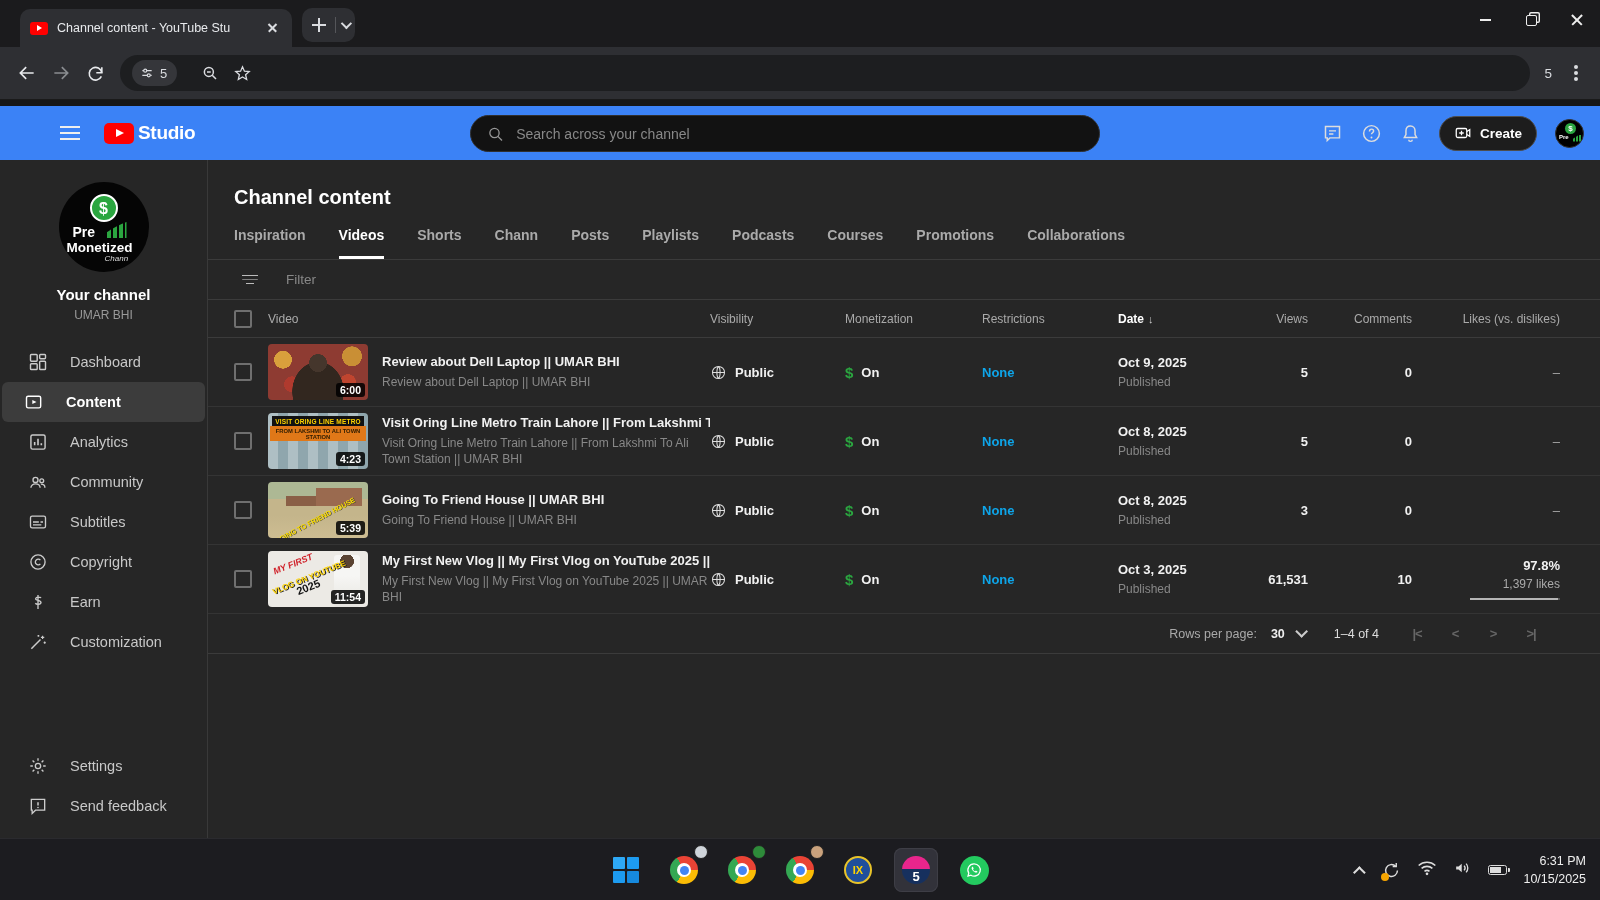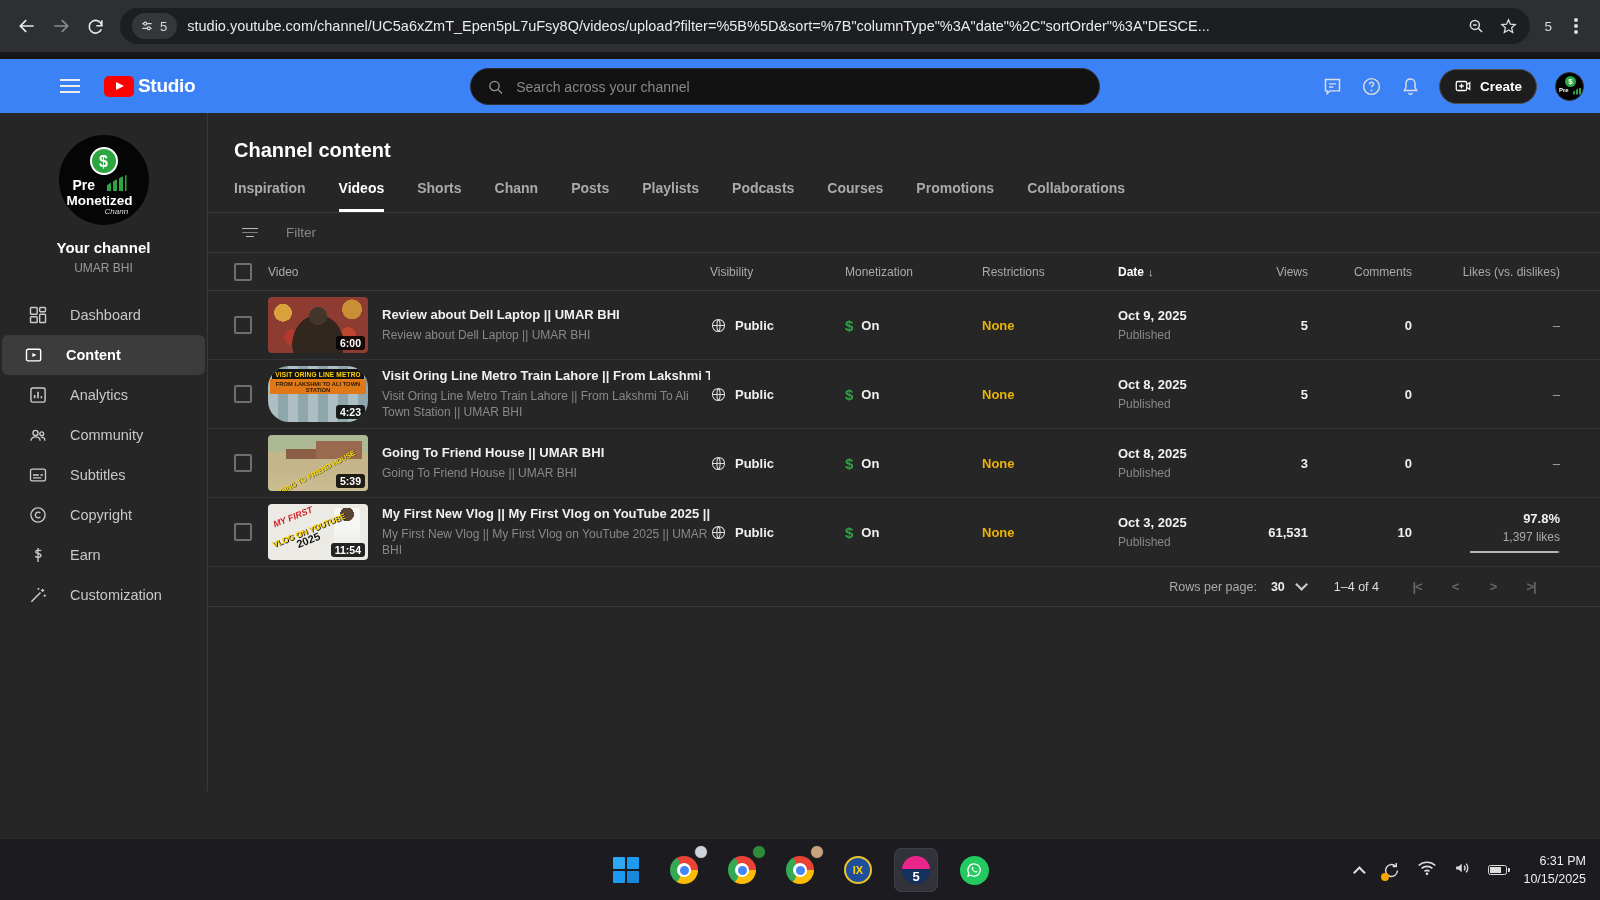--- a/index.html
+++ b/index.html
@@ -95,34 +95,34 @@
   .checkbox { width:18px; height:18px; border:2px solid #6f6f6f; border-radius:2px; }
   .vrow { height:69px; border-bottom:1px solid #343434; }
   .vcell { display:flex; align-items:center; gap:14px; min-width:0; }
   .thumb { width:100px; height:56px; border-radius:4px; position:relative; flex:none; overflow:hidden; }
   .dur { position:absolute; right:3px; bottom:3px; background:rgba(0,0,0,.85); color:#fff; font-size:10.5px; font-weight:700; padding:1px 4px; border-radius:3px; }
   .vmeta { min-width:0; }
   .vtitle { color:#f1f1f1; font-size:13px; font-weight:600; white-space:nowrap; overflow:hidden; }
   .vdesc { color:#888; font-size:12px; margin-top:5px; line-height:1.35; max-height:33px; overflow:hidden; }
   .cell-ic { display:flex; align-items:center; gap:8px; color:#f1f1f1; font-size:13px; font-weight:600; }
   .dollar { color:#2ba640; font-size:15px; font-weight:700; }
-  .plain { color:#eab308; font-size:13px; font-weight:600; }
+  .plain { color:#0ea5e9; font-size:13px; font-weight:600; }
   .datecell .d1 { color:#f1f1f1; font-size:13px; font-weight:600; }
   .datecell .d2 { color:#888; font-size:12px; margin-top:5px; }
   .num { text-align:right; color:#f1f1f1; font-size:13px; font-weight:600; }
   .dash { text-align:right; color:#aaa; font-size:13px; }
   .likescell { text-align:right; }
   .likescell .pct { color:#f1f1f1; font-size:13px; font-weight:700; }
   .likescell .cnt { color:#aaa; font-size:12px; margin-top:4px; }
   .likebar { margin-top:7px; margin-left:auto; width:90px; height:2.5px; background:#555; }
   .likebar>div { height:100%; width:97.8%; background:#b5b5b5; }
 
   
   .t0 { background:radial-gradient(circle 9px at 50% 34%,#45362c 0 98%,transparent),radial-gradient(ellipse 26px 30px at 50% 85%,#32271f 0 98%,transparent),radial-gradient(circle 9px at 15% 28%,#d9a03c 0 98%,transparent),radial-gradient(circle 10px at 84% 22%,#c98f35 0 98%,transparent),radial-gradient(circle 8px at 24% 72%,#b03a2e 0 98%,transparent),radial-gradient(circle 8px at 80% 68%,#c0452f 0 98%,transparent),#8e3b32; }
-  .t1 { background:repeating-linear-gradient(90deg,#aebfc4 0 10px,#8fa6ad 10px 20px),linear-gradient(#9fb3ba,#7e99a3);border-radius:21px; }
+  .t1 { background:repeating-linear-gradient(90deg,#aebfc4 0 10px,#8fa6ad 10px 20px),linear-gradient(#9fb3ba,#7e99a3); }
   .t1 .b1 { position:absolute; top:3px; left:4px; right:4px; background:#111; color:#ffd400; font-size:6.5px; font-weight:700; text-align:center; padding:1.5px 0; letter-spacing:.2px; }
   .t1 .b2 { position:absolute; top:13px; left:2px; right:2px; background:#e07818; color:#2a1a00; font-size:5.8px; font-weight:700; text-align:center; padding:1.5px 0; }
   .t2 { background:linear-gradient(180deg,#adb894 0 30%,#c4b58b 30% 60%,#cdbd92 100%); }
   .t2::before { content:""; position:absolute; right:6px; top:6px; width:46px; height:18px; background:#9a6a4f; box-shadow:-34px 4px 0 -4px #8a5f46; }
   .t2 .diag { position:absolute; left:2px; bottom:14px; color:#ffe000; font-size:7px; font-weight:700; transform:rotate(-28deg); text-shadow:0.5px 0.5px 0 #333; }
   .t3 { background:#eceae5; }
   .t3::before { content:""; position:absolute; right:8px; top:4px; width:26px; height:52px; background:radial-gradient(circle 7px at 50% 12%,#5a4433 0 98%,transparent),linear-gradient(#f6f6f4 40%,#e6e4df); border-radius:3px; }
   .t3 .l1 { position:absolute; left:4px; top:8px; color:#d0222a; font-size:9px; font-weight:700; transform:rotate(-22deg); font-style:italic; }
   .t3 .l2 { position:absolute; left:2px; top:22px; color:#ffd400; font-size:8px; font-weight:700; transform:rotate(-22deg); text-shadow:1px 1px 0 #222; }
   .t3 .l3 { position:absolute; left:28px; top:30px; color:#111; font-size:11px; font-weight:700; transform:rotate(-22deg); }
@@ -156,20 +156,37 @@
   .batt { width:19px; height:10px; border:1.5px solid #ddd; border-radius:2.5px; position:relative; }
   .batt::before { content:""; position:absolute; left:1px; top:1px; bottom:1px; width:11px; background:#ddd; }
   .batt::after { content:""; position:absolute; right:-4px; top:2px; width:2px; height:4px; background:#ddd; border-radius:0 1px 1px 0; }
   .clock { text-align:right; color:#eee; font-size:12.5px; line-height:1.45; }
 </style>
 </head>
 <body>
 
 <div class="win">
 
+  <div class="tabstrip">
+    <div class="tab">
+      <span class="favicon"></span>
+      <span class="tab-title">Channel content - YouTube Stu</span>
+      <span class="tab-close"></span>
+    </div>
+    <div class="newtab-group">
+      <span class="plus"></span>
+      <span class="vsep"></span>
+      <span class="chev-down"></span>
+    </div>
+    <div class="wincontrols">
+      <div class="wc wc-min"></div>
+      <div class="wc wc-rest"></div>
+      <div class="wc wc-close"></div>
+    </div>
+  </div>
 
   <div class="toolbar">
     <div class="navbtn">
       <svg width="20" height="20" viewBox="0 0 24 24">
           <path d="M20 12H5M11 5l-7 7 7 7" stroke="#e8eaed" stroke-width="2" fill="none"></path>
         </svg>
     </div>
     <div class="navbtn">
       <svg width="20" height="20" viewBox="0 0 24 24">
           <path d="M4 12h15M13 5l7 7-7 7" stroke="#8a8d91" stroke-width="2" fill="none"></path>
@@ -183,21 +200,20 @@
     </div>
     <div class="omnibox">
       <span class="sitechip">
         <svg width="14" height="14" viewBox="0 0 24 24">
             <path d="M4 8h16M4 16h16" stroke="#dadce0" stroke-width="2"></path>
             <circle cx="9" cy="8" r="2.6" fill="#35363a" stroke="#dadce0" stroke-width="2"></circle>
             <circle cx="15" cy="16" r="2.6" fill="#35363a" stroke="#dadce0" stroke-width="2"></circle>
           </svg>
         <span>5</span>
       </span>
-      <span class="url">studio.youtube.com/channel/UC5a6xZmT_Epen5pL7uFsy8Q/videos/upload?filter=%5B%5D&amp;sort=%7B"columnType"%3A"date"%2C"sortOrder"%3A"DESCE...</span>
       <span class="omni-ic">
         <svg width="18" height="18" viewBox="0 0 24 24">
             <circle cx="10.5" cy="10.5" r="6" stroke="#dadce0" stroke-width="2" fill="none"></circle>
             <path d="M15 15l5 5M8 10.5h5" stroke="#dadce0" stroke-width="2"></path>
           </svg>
       </span>
       <span class="omni-ic">
         <svg width="19" height="19" viewBox="0 0 24 24">
             <path d="M12 3.5l2.4 5.6 6.1.5-4.6 4 1.4 6-5.3-3.2-5.3 3.2 1.4-6-4.6-4 6.1-.5z" stroke="#dadce0" stroke-width="1.6" fill="none"></path>
           </svg>
@@ -319,20 +335,37 @@
           <svg width="20" height="20" viewBox="0 0 24 24">
               <path d="M4 20L15 9" stroke="#ccc" stroke-width="1.8"></path>
               <path d="M17.5 4.5v4M15.5 6.5h4M20 11.5v2.5M18.8 12.8h2.5M12.5 3.5v2.2M11.4 4.6h2.2" stroke="#ccc" stroke-width="1.4"></path>
             </svg>
           <span>Customization</span>
         </div>
       </div>
 
       <div class="side-spacer"></div>
 
+      <div class="nav nav-footer">
+        <div class="nav-item">
+          <svg width="20" height="20" viewBox="0 0 24 24">
+              <circle cx="12" cy="12" r="3.2" stroke="#ccc" stroke-width="1.6" fill="none"></circle>
+              <path d="M12 2.8v3M12 18.2v3M2.8 12h3M18.2 12h3M5.5 5.5l2.1 2.1M16.4 16.4l2.1 2.1M18.5 5.5l-2.1 2.1M7.6 16.4l-2.1 2.1" stroke="#ccc" stroke-width="1.6"></path>
+            </svg>
+          <span>Settings</span>
+        </div>
+        <div class="nav-item">
+          <svg width="20" height="20" viewBox="0 0 24 24">
+              <path d="M4 4h16v13H9l-4 4v-4H4z" stroke="#ccc" stroke-width="1.6" fill="none"></path>
+              <path d="M12 7.5v4" stroke="#ccc" stroke-width="1.8"></path>
+              <circle cx="12" cy="13.8" r="1" fill="#ccc"></circle>
+            </svg>
+          <span>Send feedback</span>
+        </div>
+      </div>
     </aside>
 
     <main class="content">
       <div class="page-title">Channel content</div>
 
       <div class="tabs">
         <span class="tab-item">Inspiration</span>
         <span class="tab-item active">Videos</span>
         <span class="tab-item">Shorts</span>
         <span class="tab-item">Chann</span>

